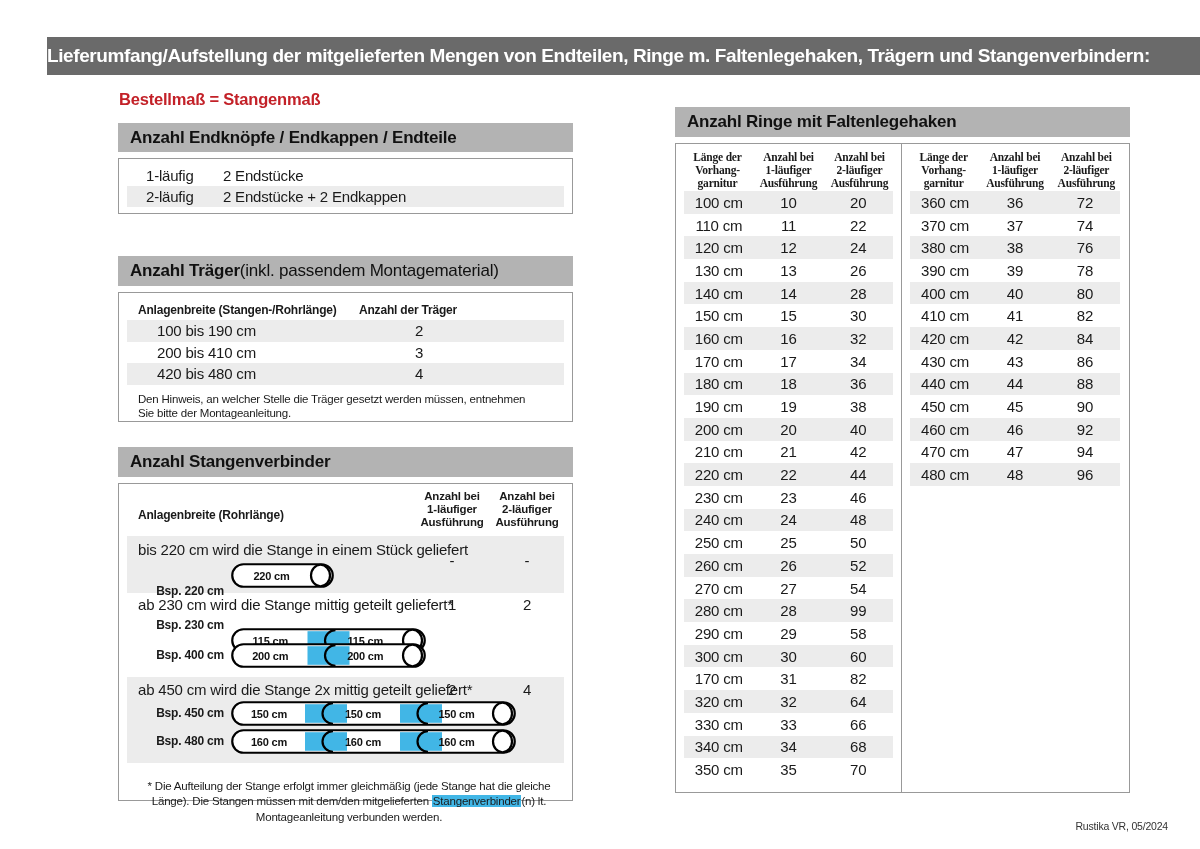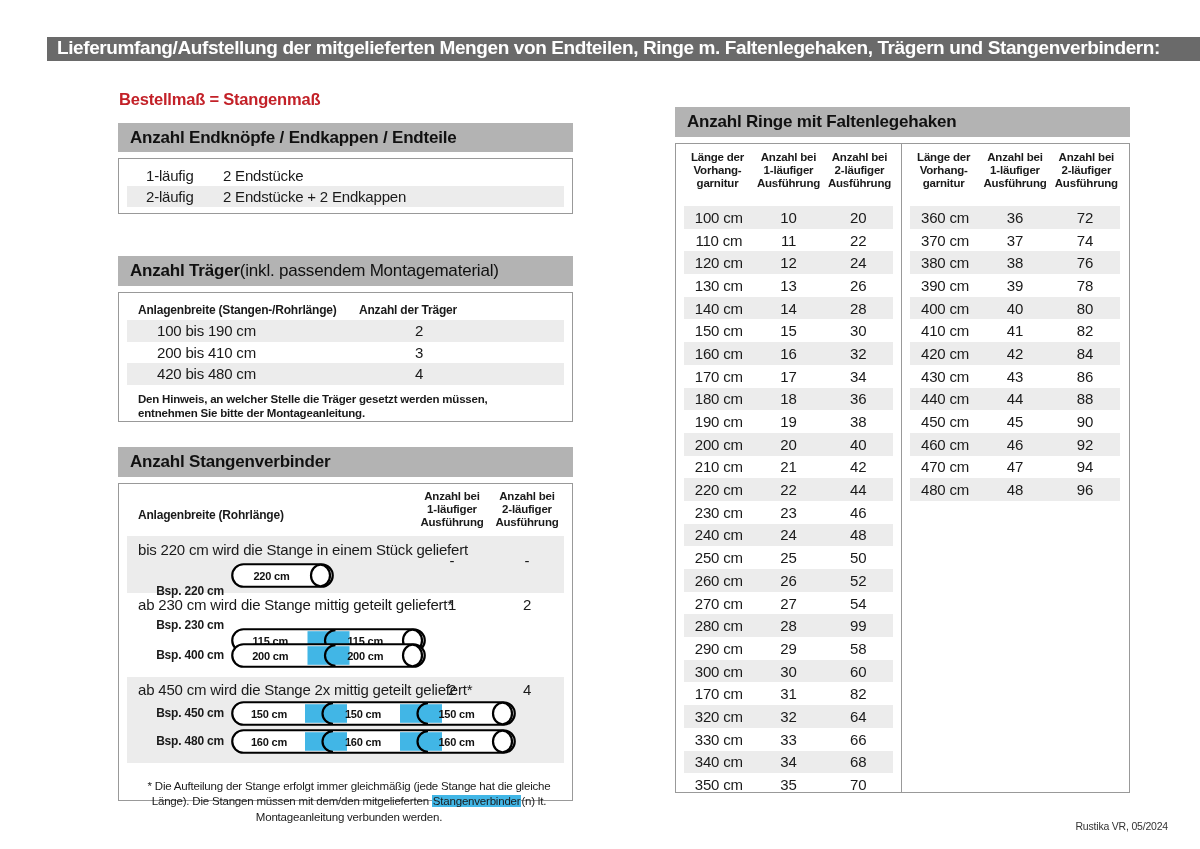--- a/index.html
+++ b/index.html
@@ -1,21 +1,21 @@
 <!DOCTYPE html>
 <html><head>
 <meta charset="utf-8">
 <style>
   html,body{margin:0;padding:0;background:#fff;}
   .page{position:relative;width:1200px;height:849px;background:#fff;overflow:hidden;
         font-family:"Liberation Sans",sans-serif;color:#1a1a1a;letter-spacing:-0.2px;}
 
   
-  .topbar{position:absolute;left:47px;top:37px;width:1153px;height:24px;background:#6a6a6a;
-          display:flex;padding-left:10px;box-sizing:border-box;}
+  .topbar{position:absolute;left:47px;top:37px;width:1153px;height:38px;background:#6a6a6a;
+          display:flex;align-items:center;box-sizing:border-box;}
   .topbar-text{color:#fff;font-size:19px;font-weight:bold;letter-spacing:-0.4px;white-space:nowrap;}
 
   .red-note{position:absolute;left:119px;top:90px;font-size:16.5px;font-weight:bold;color:#c32128;}
 
   
   .sec-header{position:absolute;left:118px;width:455px;height:30px;background:#b3b3b3;
               display:flex;align-items:center;padding-left:12px;box-sizing:border-box;
               font-size:17px;color:#111;white-space:nowrap;}
   .sec-header .b{font-weight:bold;}
   .sec1h{top:123px;height:29px}
@@ -37,21 +37,21 @@
   .et-label{margin-left:19px;width:77px;}
 
   
   .tr-head{display:flex;align-items:center;height:21px;margin:0 8px;padding-left:11px;
            font-size:12px;font-weight:bold;}
   .tr-head .c1{width:200px;}
   .tr-head .c2{width:140px;text-align:center;}
   .tr-row{display:flex;align-items:center;height:21.5px;margin:0 8px;padding-left:30px;font-size:15px;}
   .tr-row .c1{width:192px;}
   .tr-row .c2{width:140px;text-align:center;}
-  .tr-note{margin:7px 8px 0;padding-left:11px;font-size:11.5px;line-height:14px;width:390px;font-weight:bold;}
+  .tr-note{margin:7px 8px 0;padding-left:11px;font-size:11.5px;line-height:14px;width:390px;}
 
   
   .v-h1{position:absolute;left:19px;top:24px;font-size:12px;font-weight:bold;}
   .v-h{position:absolute;width:74px;text-align:center;font-size:11.5px;font-weight:bold;line-height:13px;top:6px;}
   .v-h2{left:296px;} .v-h3{left:371px;}
   .v-stripe{position:absolute;left:8px;right:8px;background:#ececec;}
   .vsA{top:52px;height:57px;} .vsC{top:193px;height:86px;}
   .v-text{position:absolute;left:19px;font-size:15px;white-space:nowrap;}
   .vtA{top:57px} .vtB{top:112px} .vtC{top:197px}
   .v-val{position:absolute;width:74px;text-align:center;font-size:15px;}
@@ -61,22 +61,22 @@
   .bA{top:100px} .bB1{top:134px} .bB2{top:164px} .bC1{top:222px} .bC2{top:250px}
   .rod{position:absolute;left:112px;height:25px;}
   .rA{top:79px} .rB1{top:144px} .rB2{top:159px} .rC1{top:217px} .rC2{top:245px}
   .v-note{position:absolute;left:13px;top:283px;width:434px;font-size:11.5px;line-height:15.5px;text-align:center;}
   .hl{background:#41b6e6;padding:0 1px;}
 
   
   .half{position:absolute;top:0;height:100%;width:226px;box-sizing:border-box;}
   .half-left{left:0;border-right:1.5px solid #999;}
   .half-right{left:226px;}
-  .rt-head{display:grid;grid-template-columns:1fr 1fr 1fr;padding:7px 6px 15px;
-           text-align:center;font-size:11.5px;font-weight:bold;line-height:13px;}
+  .rt-head{display:grid;grid-template-columns:1fr 1fr 1fr;padding:7px 6px 0;
+           text-align:center;font-size:11.5px;font-weight:bold;line-height:13px;font-family:Liberation Serif, serif;}
   .rt-rows{margin:1px 8px 0;}
   .rt-row{height:22.7px;display:grid;grid-template-columns:1fr 1fr 1fr;align-items:center;
           text-align:center;font-size:15px;}
 
   .footer{position:absolute;left:1028px;top:820px;width:140px;text-align:right;font-size:10.5px;color:#333;}
 </style>
 </head>
 <body>
 
 <div class="page">

